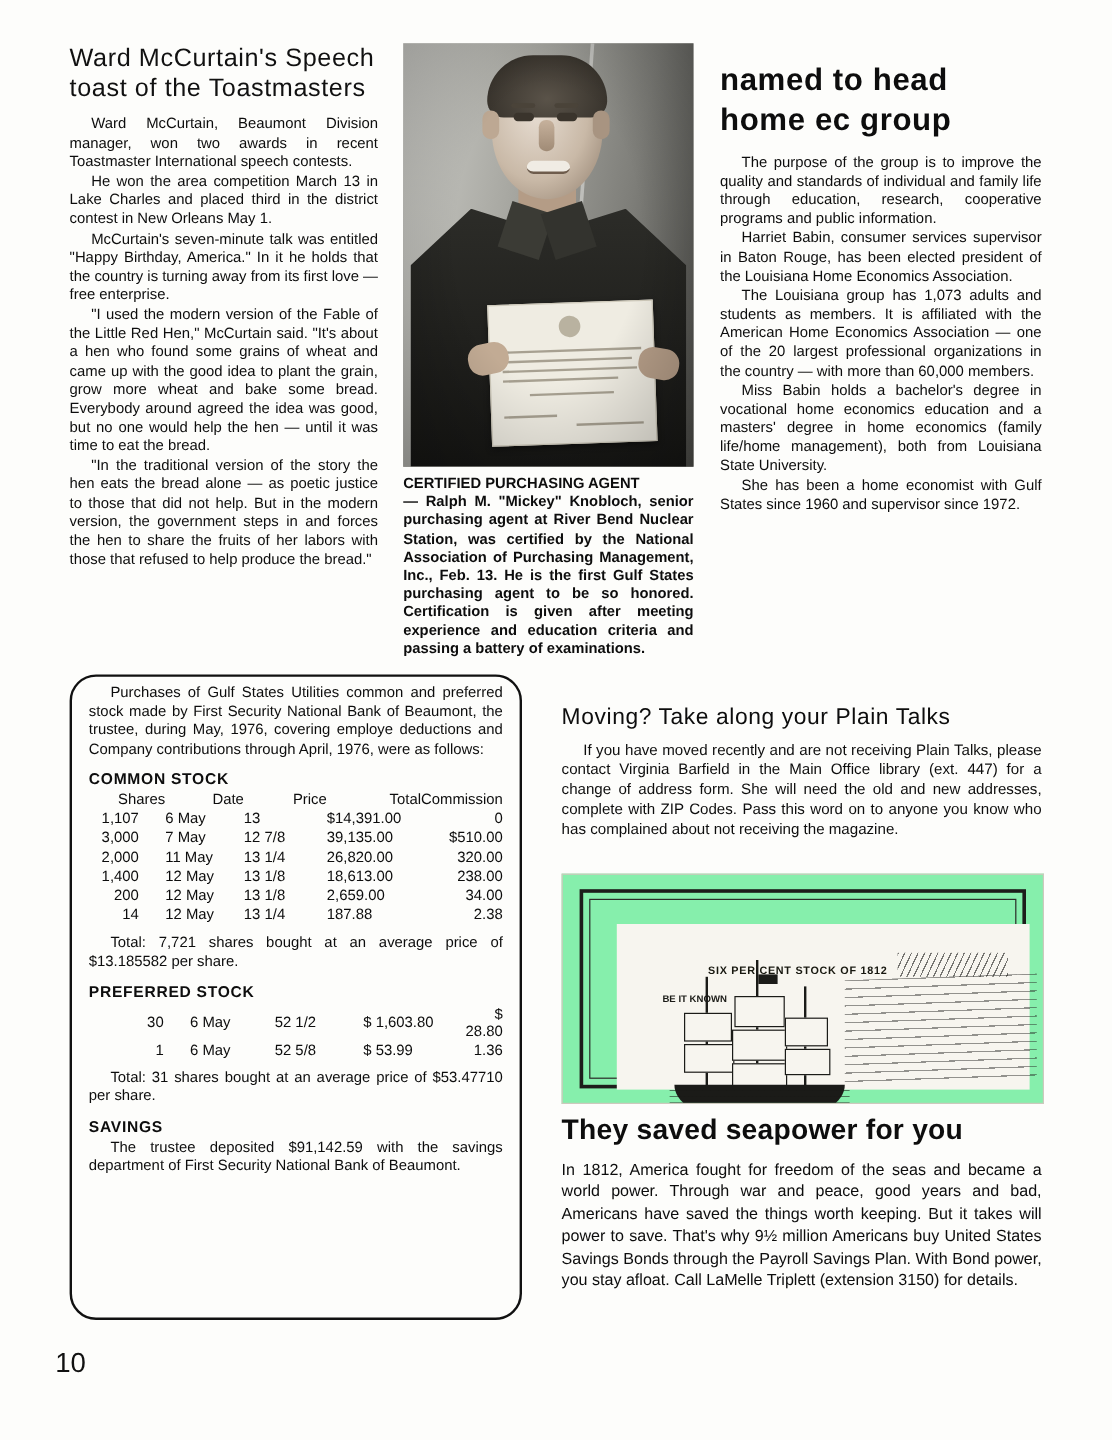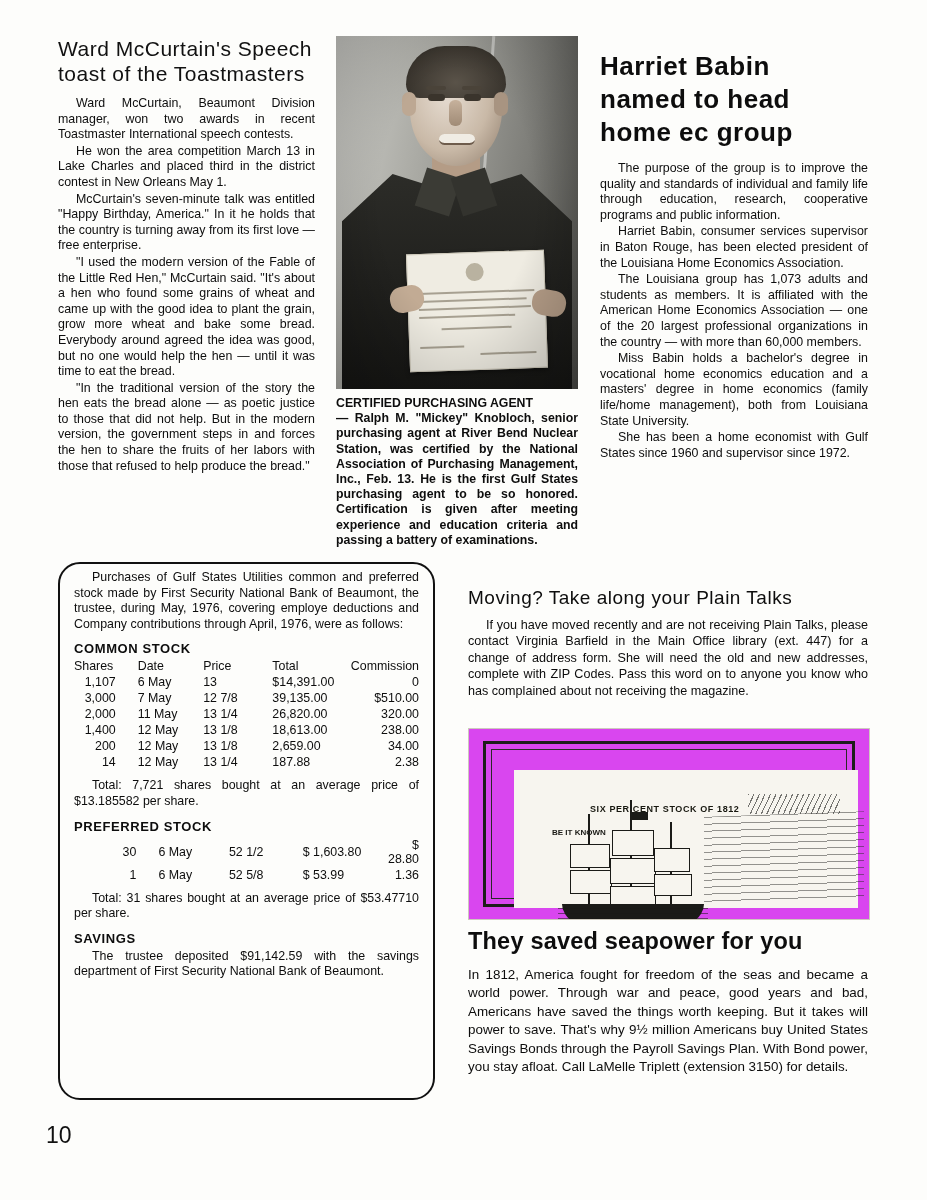--- a/index.html
+++ b/index.html
@@ -219,21 +219,21 @@
     letter-spacing: 0.6px;
     margin: 9px 0 3px 0;
   }
   table.stock {
     width: 100%;
     border-collapse: collapse;
     font-size: 12.4px;
   }
   table.stock th {
     font-weight: normal;
-    text-align: left;
+    text-align: right;
     vertical-align: top;
     padding: 0 0 1px 0;
     font-size: 12.4px;
   }
   table.stock th.r, table.stock td.r { text-align: right; }
   table.stock td { padding: 1px 0; }
   table.stock tr.head2 th { padding-bottom: 6px; }
   .total-note {
     margin-top: 8px;
     font-size: 12.4px;
@@ -262,21 +262,21 @@
     text-indent: 18px;
   }
 
   
   #engraving {
     position: absolute;
     left: 468px;
     top: 728px;
     width: 400px;
     height: 190px;
-    background: #d946ef;
+    background: #86efac;
     border: 1px solid #cdc9bd;
     overflow: hidden;
   }
   #engraving .frame {
     position: absolute;
     left: 14px; top: 12px; right: 14px; bottom: 12px;
     border: 3px solid #1d1d1b;
   }
   #engraving .frame-inner {
     position:absolute; inset:5px; border:1px solid #2a2a27;
@@ -408,21 +408,20 @@
       <div class="vignette"></div>
     </div>
     <div id="photo-caption">
       <span class="lead">CERTIFIED PURCHASING AGENT</span>
       <span>— Ralph M. "Mickey" Knobloch, senior purchasing agent at River Bend Nuclear Station, was certified by the National Association of Purchasing Management, Inc., Feb. 13. He is the first Gulf States purchasing agent to be so honored. Certification is given after meeting experience and education criteria and passing a battery of examinations.</span>
     </div>
   </div>
 
   <div id="col3" class="body-col">
     <div class="bigtitle">
-      <span>Harriet Babin</span>
       <span>named to head</span>
       <span>home ec group</span>
     </div>
     <p>The purpose of the group is to improve the quality and standards of individual and family life through education, research, cooperative programs and public information.</p>
     <p>Harriet Babin, consumer services supervisor in Baton Rouge, has been elected president of the Louisiana Home Economics Association.</p>
     <p>The Louisiana group has 1,073 adults and students as members. It is affiliated with the American Home Economics Association — one of the 20 largest professional organizations in the country — with more than 60,000 members.</p>
     <p>Miss Babin holds a bachelor's degree in vocational home economics education and a masters' degree in home economics (family life/home management), both from Louisiana State University.</p>
     <p>She has been a home economist with Gulf States since 1960 and supervisor since 1972.</p>
   </div>
 

